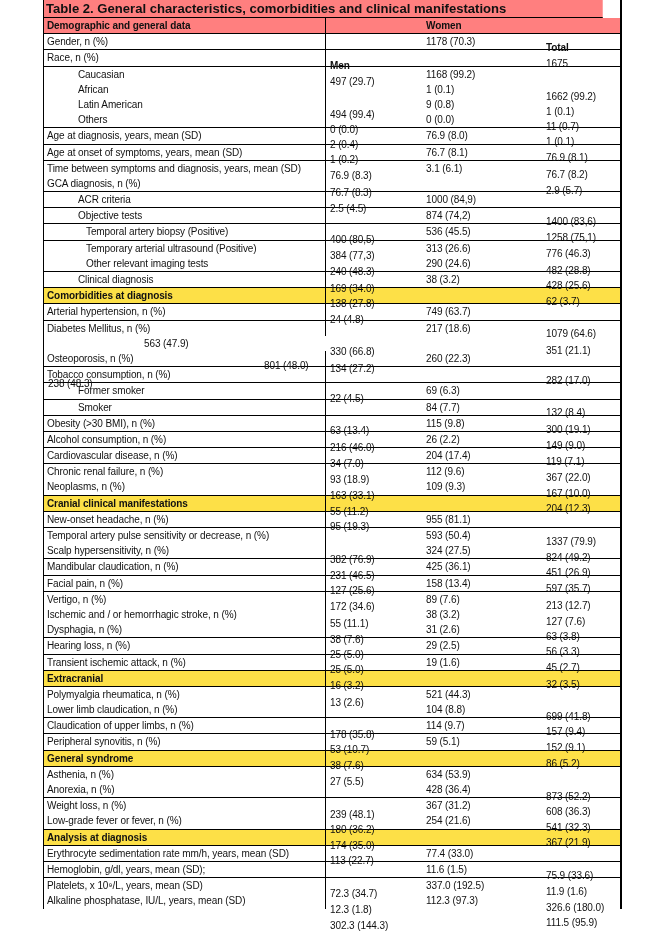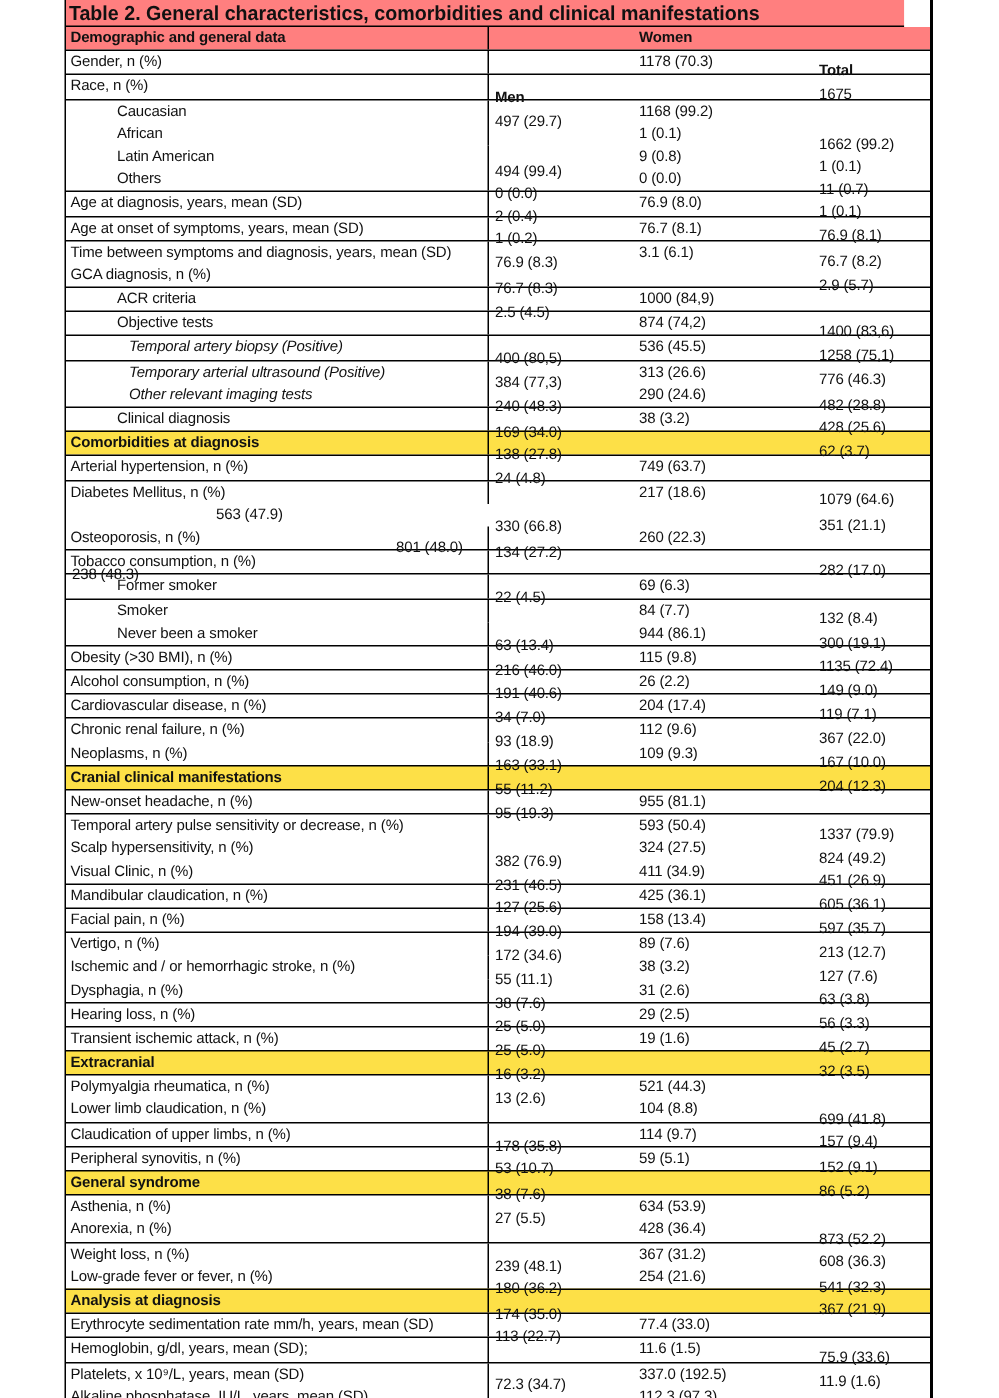--- a/index.html
+++ b/index.html
@@ -13,21 +13,21 @@
     background: #ff7f7f; font-family: "Liberation Sans", sans-serif;
     font-weight: bold; font-size: 13.5px; height: 17px; line-height: 17px;
     padding-left: 2px; border-bottom: 1px solid #000; transform: scaleX(0.97); transform-origin: left;
   }
   .row { display: flex; font-size: 10px; line-height: 15.2px; height: 15.2px; letter-spacing: -0.1px; }
   .row.b { border-top: 1px solid #000; }
   .row.section { background: #fde047; font-weight: bold; }
   .row.colhead { background: #ff7f7f; font-weight: bold; }
   .c0 { width: 282px; padding-left: 3px; border-right: 1px solid #000; box-sizing: border-box; white-space: nowrap; overflow: hidden; }
   .c0.i1 { padding-left: 34px; }
-  .c0.i2 { padding-left: 42px; font-style: italic; }
+  .c0.i2 { padding-left: 42px; }
   .c1 { width: 97px; padding-left: 4px; box-sizing: border-box; white-space: nowrap; margin-top: 40px; }
   .c2 { width: 120px; padding-left: 3px; box-sizing: border-box; white-space: nowrap; }
   .c3 { width: 76px; padding-left: 3px; box-sizing: border-box; white-space: nowrap; margin-top: 22px; }
 </style>
 </head>
 <body>
 
 <div class="tbl">
   <div class="title">Table 2. General characteristics, comorbidities and clinical manifestations</div>
   <div class="row colhead">
@@ -173,26 +173,20 @@
         <div class="c1">63 (13.4)</div>
         <div class="c2">69 (6.3)</div>
         <div class="c3">132 (8.4)</div>
       </div>
       <div class="row b">
         <div class="c0 i1">Smoker</div>
         <div class="c1">216 (46.0)</div>
         <div class="c2">84 (7.7)</div>
         <div class="c3">300 (19.1)</div>
       </div>
-      <div class="row">
-        <div class="c0 i1">Never been a smoker</div>
-        <div class="c1">191 (40.6)</div>
-        <div class="c2">944 (86.1)</div>
-        <div class="c3">1135 (72.4)</div>
-      </div>
       <div class="row b">
         <div class="c0">Obesity (&gt;30 BMI), n (%)</div>
         <div class="c1">34 (7.0)</div>
         <div class="c2">115 (9.8)</div>
         <div class="c3">149 (9.0)</div>
       </div>
       <div class="row b">
         <div class="c0">Alcohol consumption, n (%)</div>
         <div class="c1">93 (18.9)</div>
         <div class="c2">26 (2.2)</div>
@@ -233,26 +227,20 @@
         <div class="c1">231 (46.5)</div>
         <div class="c2">593 (50.4)</div>
         <div class="c3">824 (49.2)</div>
       </div>
       <div class="row">
         <div class="c0">Scalp hypersensitivity, n (%)</div>
         <div class="c1">127 (25.6)</div>
         <div class="c2">324 (27.5)</div>
         <div class="c3">451 (26.9)</div>
       </div>
-      <div class="row">
-        <div class="c0">Visual Clinic, n (%)</div>
-        <div class="c1">194 (39.0)</div>
-        <div class="c2">411 (34.9)</div>
-        <div class="c3">605 (36.1)</div>
-      </div>
       <div class="row b">
         <div class="c0">Mandibular claudication, n (%)</div>
         <div class="c1">172 (34.6)</div>
         <div class="c2">425 (36.1)</div>
         <div class="c3">597 (35.7)</div>
       </div>
       <div class="row b">
         <div class="c0">Facial pain, n (%)</div>
         <div class="c1">55 (11.1)</div>
         <div class="c2">158 (13.4)</div>

